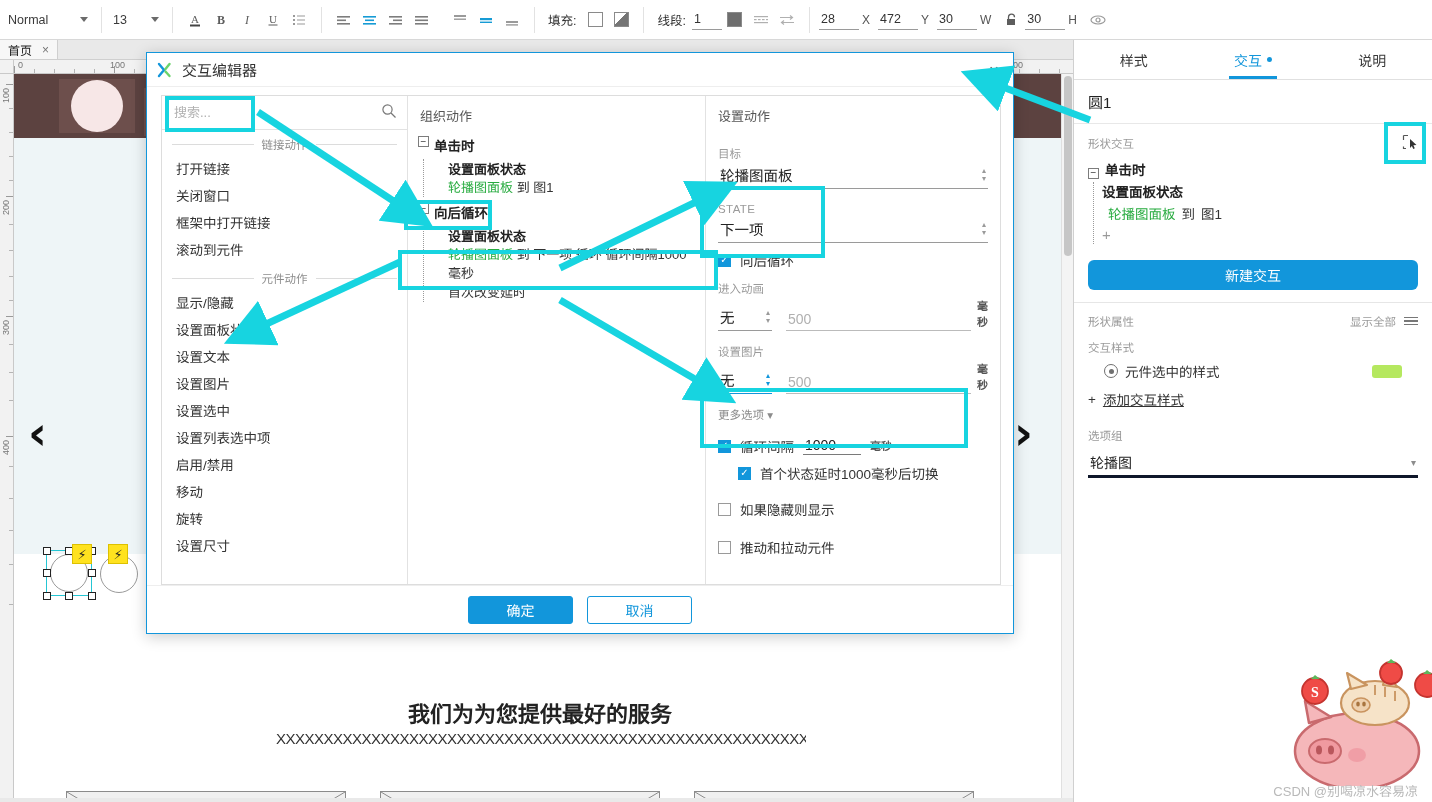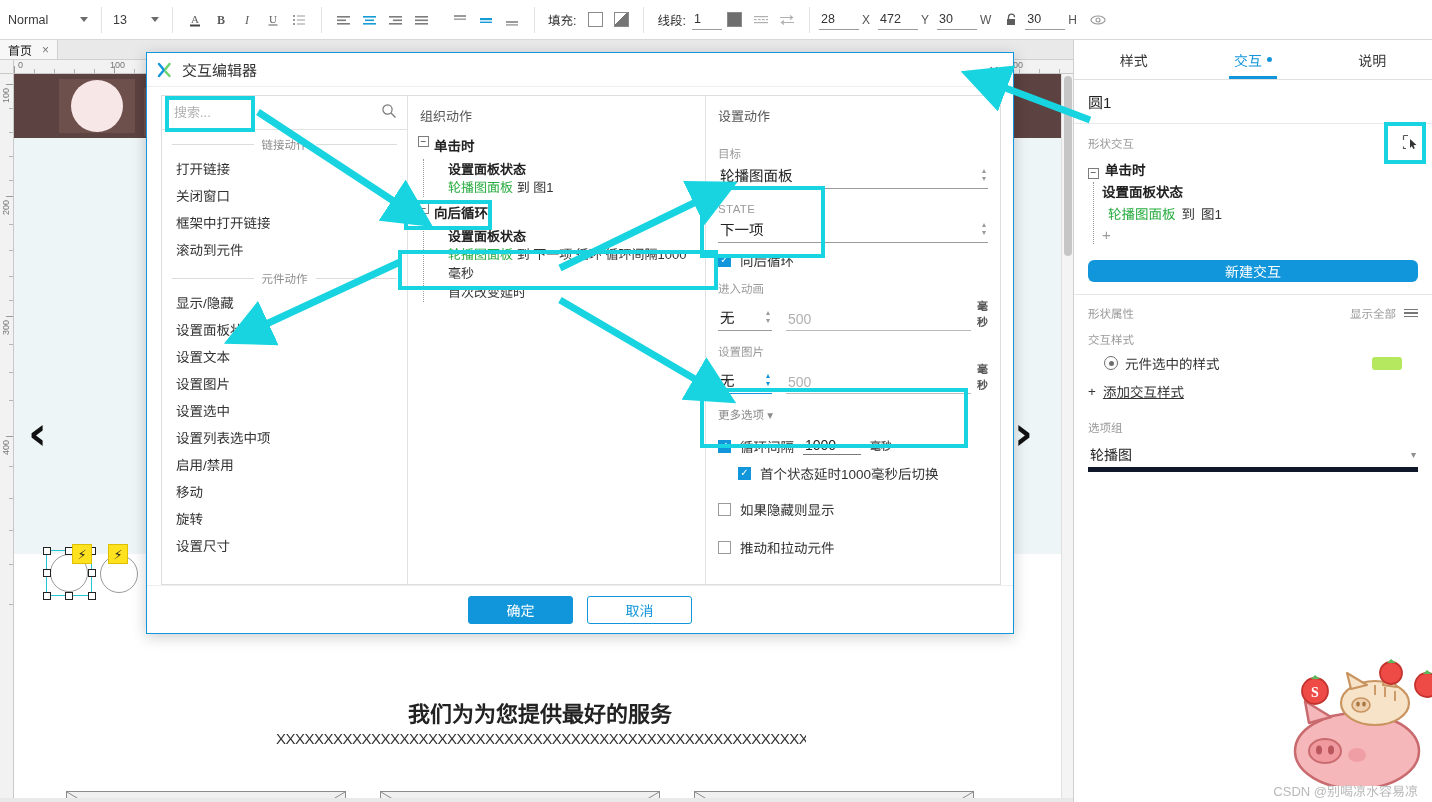--- a/index.html
+++ b/index.html
@@ -160,38 +160,38 @@
     font-size:10px;line-height:1;color:#333;cursor:pointer;flex:none;position:relative;top:1px;
   }
   .evt-name{ font-weight:bold;color:#222; }
   .act-name{ font-weight:bold;color:#222;margin-left:18px; }
   .tok-green{ color:#27ab3f; }
   .plus-row{ margin-left:20px;color:#9a9a9a;font-size:15px;cursor:pointer;line-height:18px; }
   .dotted-rail{
     border-left:1px dotted #9a9a9a;margin-left:5px;padding-left:8px;
   }
   #newInteractionBtn{
-    margin:10px 14px 0 14px;height:22px;background:#1296db;color:#fff;
+    margin:10px 14px 0 14px;height:30px;background:#1296db;color:#fff;
     display:flex;align-items:center;justify-content:center;font-size:14px;
     cursor:pointer;border-radius:6px;
   }
   .ins-divider{ height:1px;background:#e6e6e6;margin:12px 0 0 0; }
   .ins-label-sm{ font-size:11.5px;color:#9a9a9a;margin:10px 0 6px 0; }
   .style-row{ display:flex;align-items:center;justify-content:space-between;font-size:13.5px;color:#333;margin:6px 16px; }
   .target-icon{
     width:14px;height:14px;border:1.5px solid #6f6f6f;border-radius:50%;
     display:inline-flex;align-items:center;justify-content:center;margin-right:7px;flex:none;
   }
   .target-icon i{ width:5px;height:5px;border-radius:50%;background:#6f6f6f;display:block; }
   .green-chip{ width:30px;height:13px;border-radius:3px;background:#b5e85f; }
   .add-style{ display:flex;align-items:center;gap:7px;font-size:13.5px;color:#333;margin-top:8px;cursor:pointer; }
   .add-style u{ text-decoration:underline; }
   .sel-field{
     display:flex;align-items:center;justify-content:space-between;
-    border-bottom:5px solid #0f172a;padding:3px 2px;font-size:14px;color:#222;cursor:pointer;gap:32px;
+    border-bottom:3px solid #0f172a;padding:3px 2px;font-size:14px;color:#222;cursor:pointer;gap:32px;
   }
   .chev{ color:#8d8d8d;font-size:10px; }
   .hamburger{ display:inline-flex;flex-direction:column;gap:2px;cursor:pointer;margin-left:8px; }
   .hamburger span{ width:14px;height:1.5px;background:#777;display:block; }
 
   
   #modal{
     position:absolute;left:146px;top:52px;width:868px;height:582px;
     background:#fff;border:1px solid #1296db;box-shadow:0 3px 14px rgba(0,0,0,.20);
     z-index:40;

